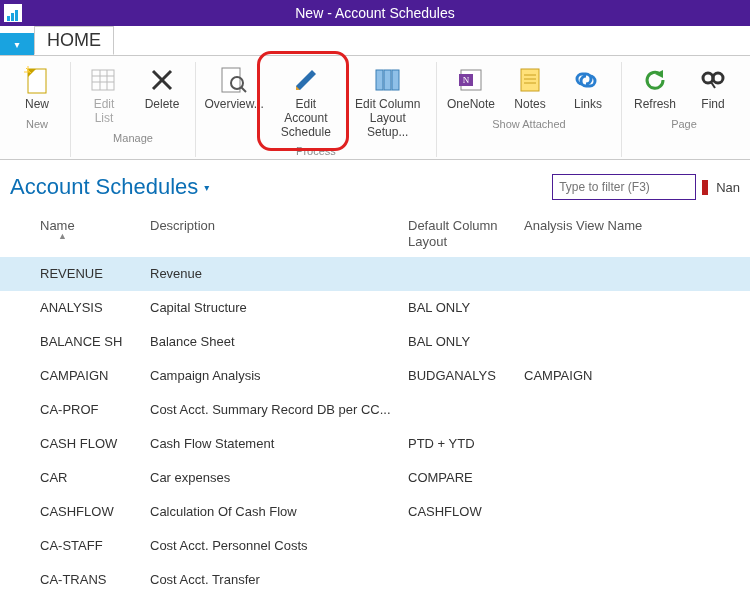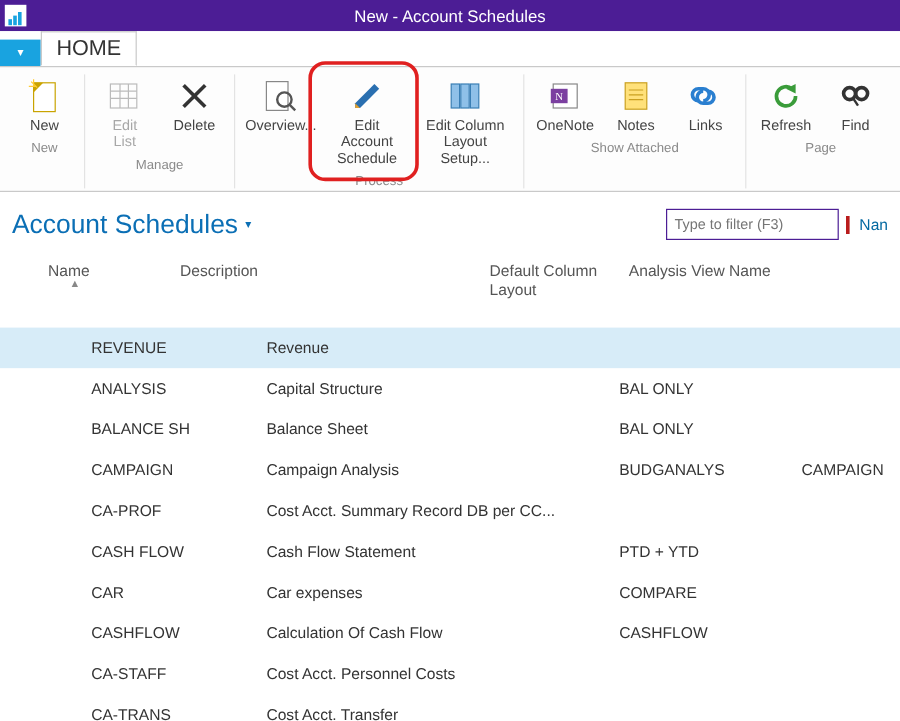--- a/index.html
+++ b/index.html
@@ -146,38 +146,38 @@
   .filter-input {
     border: 1px solid #4c1d95;
     height: 24px;
     width: 130px;
     padding: 0 6px;
     font-size: 12px;
     color: #888;
   }
   .filter-col {
     font-size: 13px;
-    color: #0369a1;
-    border-left: 3px solid #b91c1c;
+    color: #404040;
+    border-left: 6px solid #b91c1c;
     padding-left: 8px;
   }
   
   .grid {
     width: 100%;
   }
   .grid-header, .grid-row {
     display: flex;
     align-items: flex-start;
     padding: 4px 0;
   }
   .grid-header {
     color: #555;
     font-size: 13px;
     border-bottom: 0;
-    padding: 10px 0 23px 0;
+    padding: 10px 0 7px 0;
   }
   .grid-header .col { font-weight: 400; }
   .col {
     padding: 0 6px;
     overflow: hidden;
     text-overflow: ellipsis;
     white-space: nowrap;
   }
   .col.col-spacer { width: 22px; flex:none; }
   .col.col-name { width: 98px; flex:none; }
@@ -191,21 +191,20 @@
     font-size: 9px;
     color: #888;
     margin-left: 18px;
     margin-top: -2px;
   }
   .grid-body .grid-row {
     height: 26px;
     align-items: center;
     font-size: 13px;
     color: #333;
-    gap: 36px;
   }
   .grid-body .grid-row.selected {
     background: #d7ecf8;
   }
   .grid-body .grid-row:not(.selected):nth-child(odd) { background: #fff; }
   .grid-body .grid-row:not(.selected):nth-child(even) { background: #fff; }
 </style>
 </head>
 <body>
 

